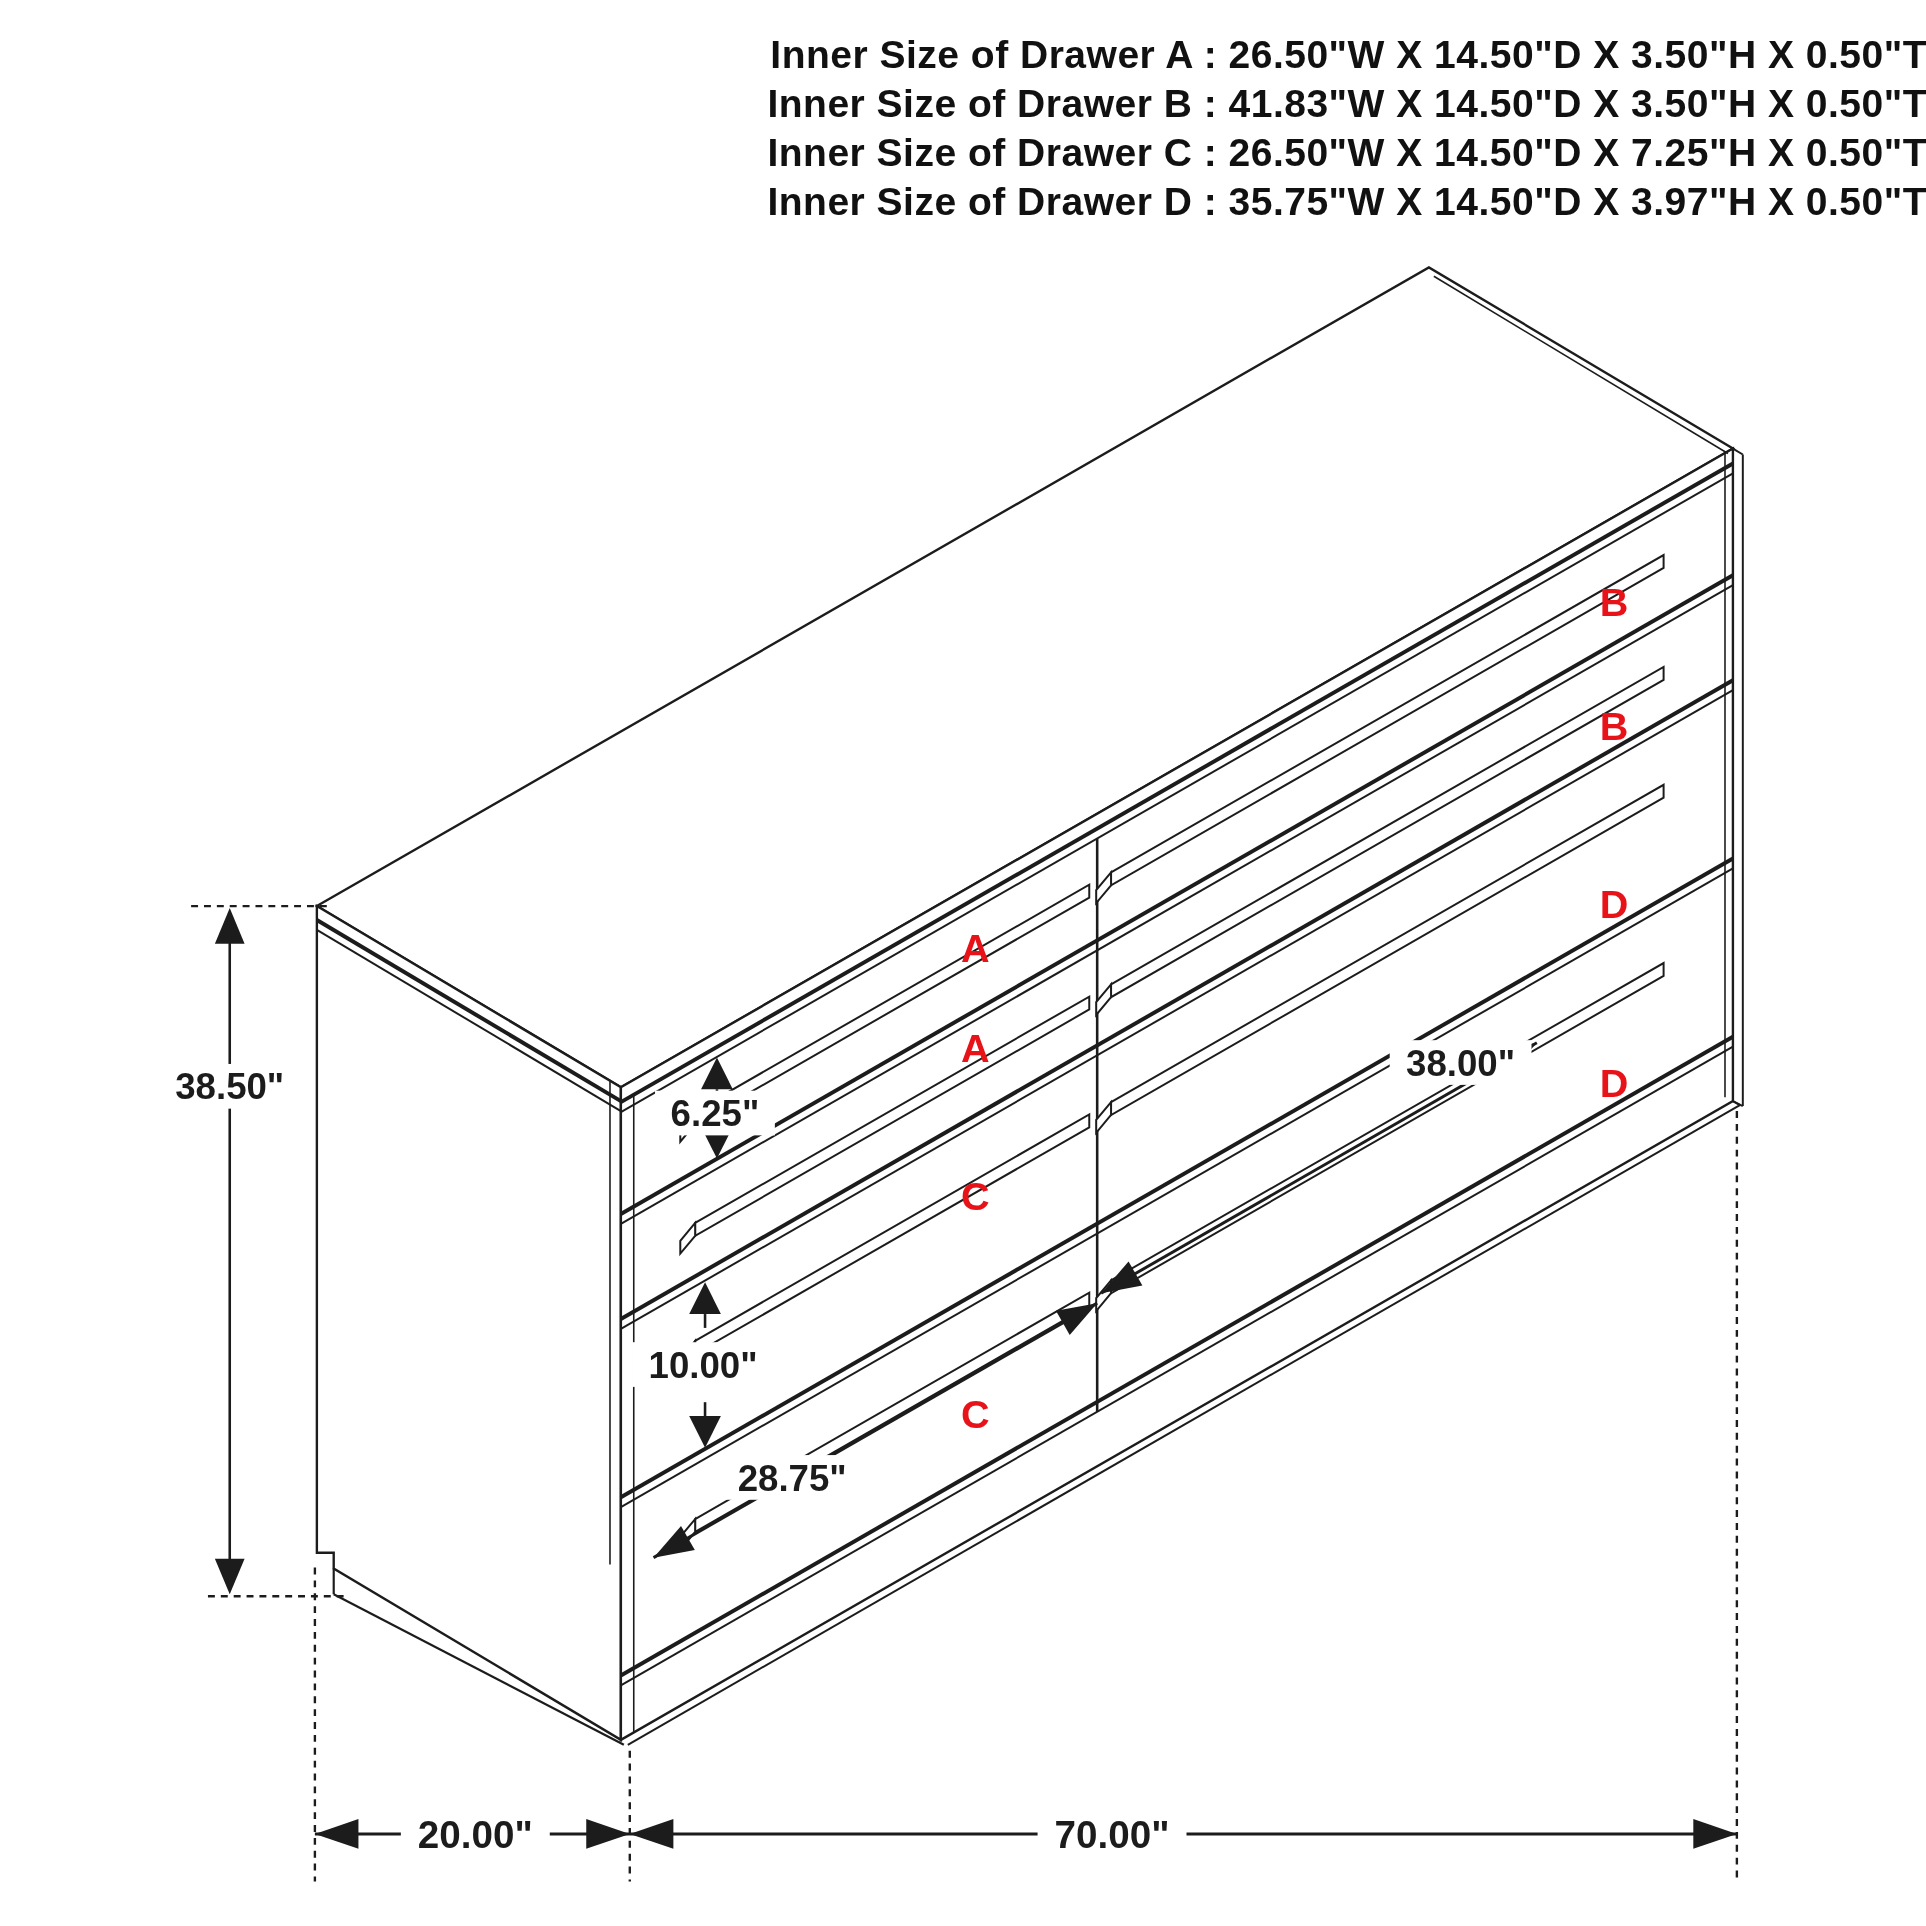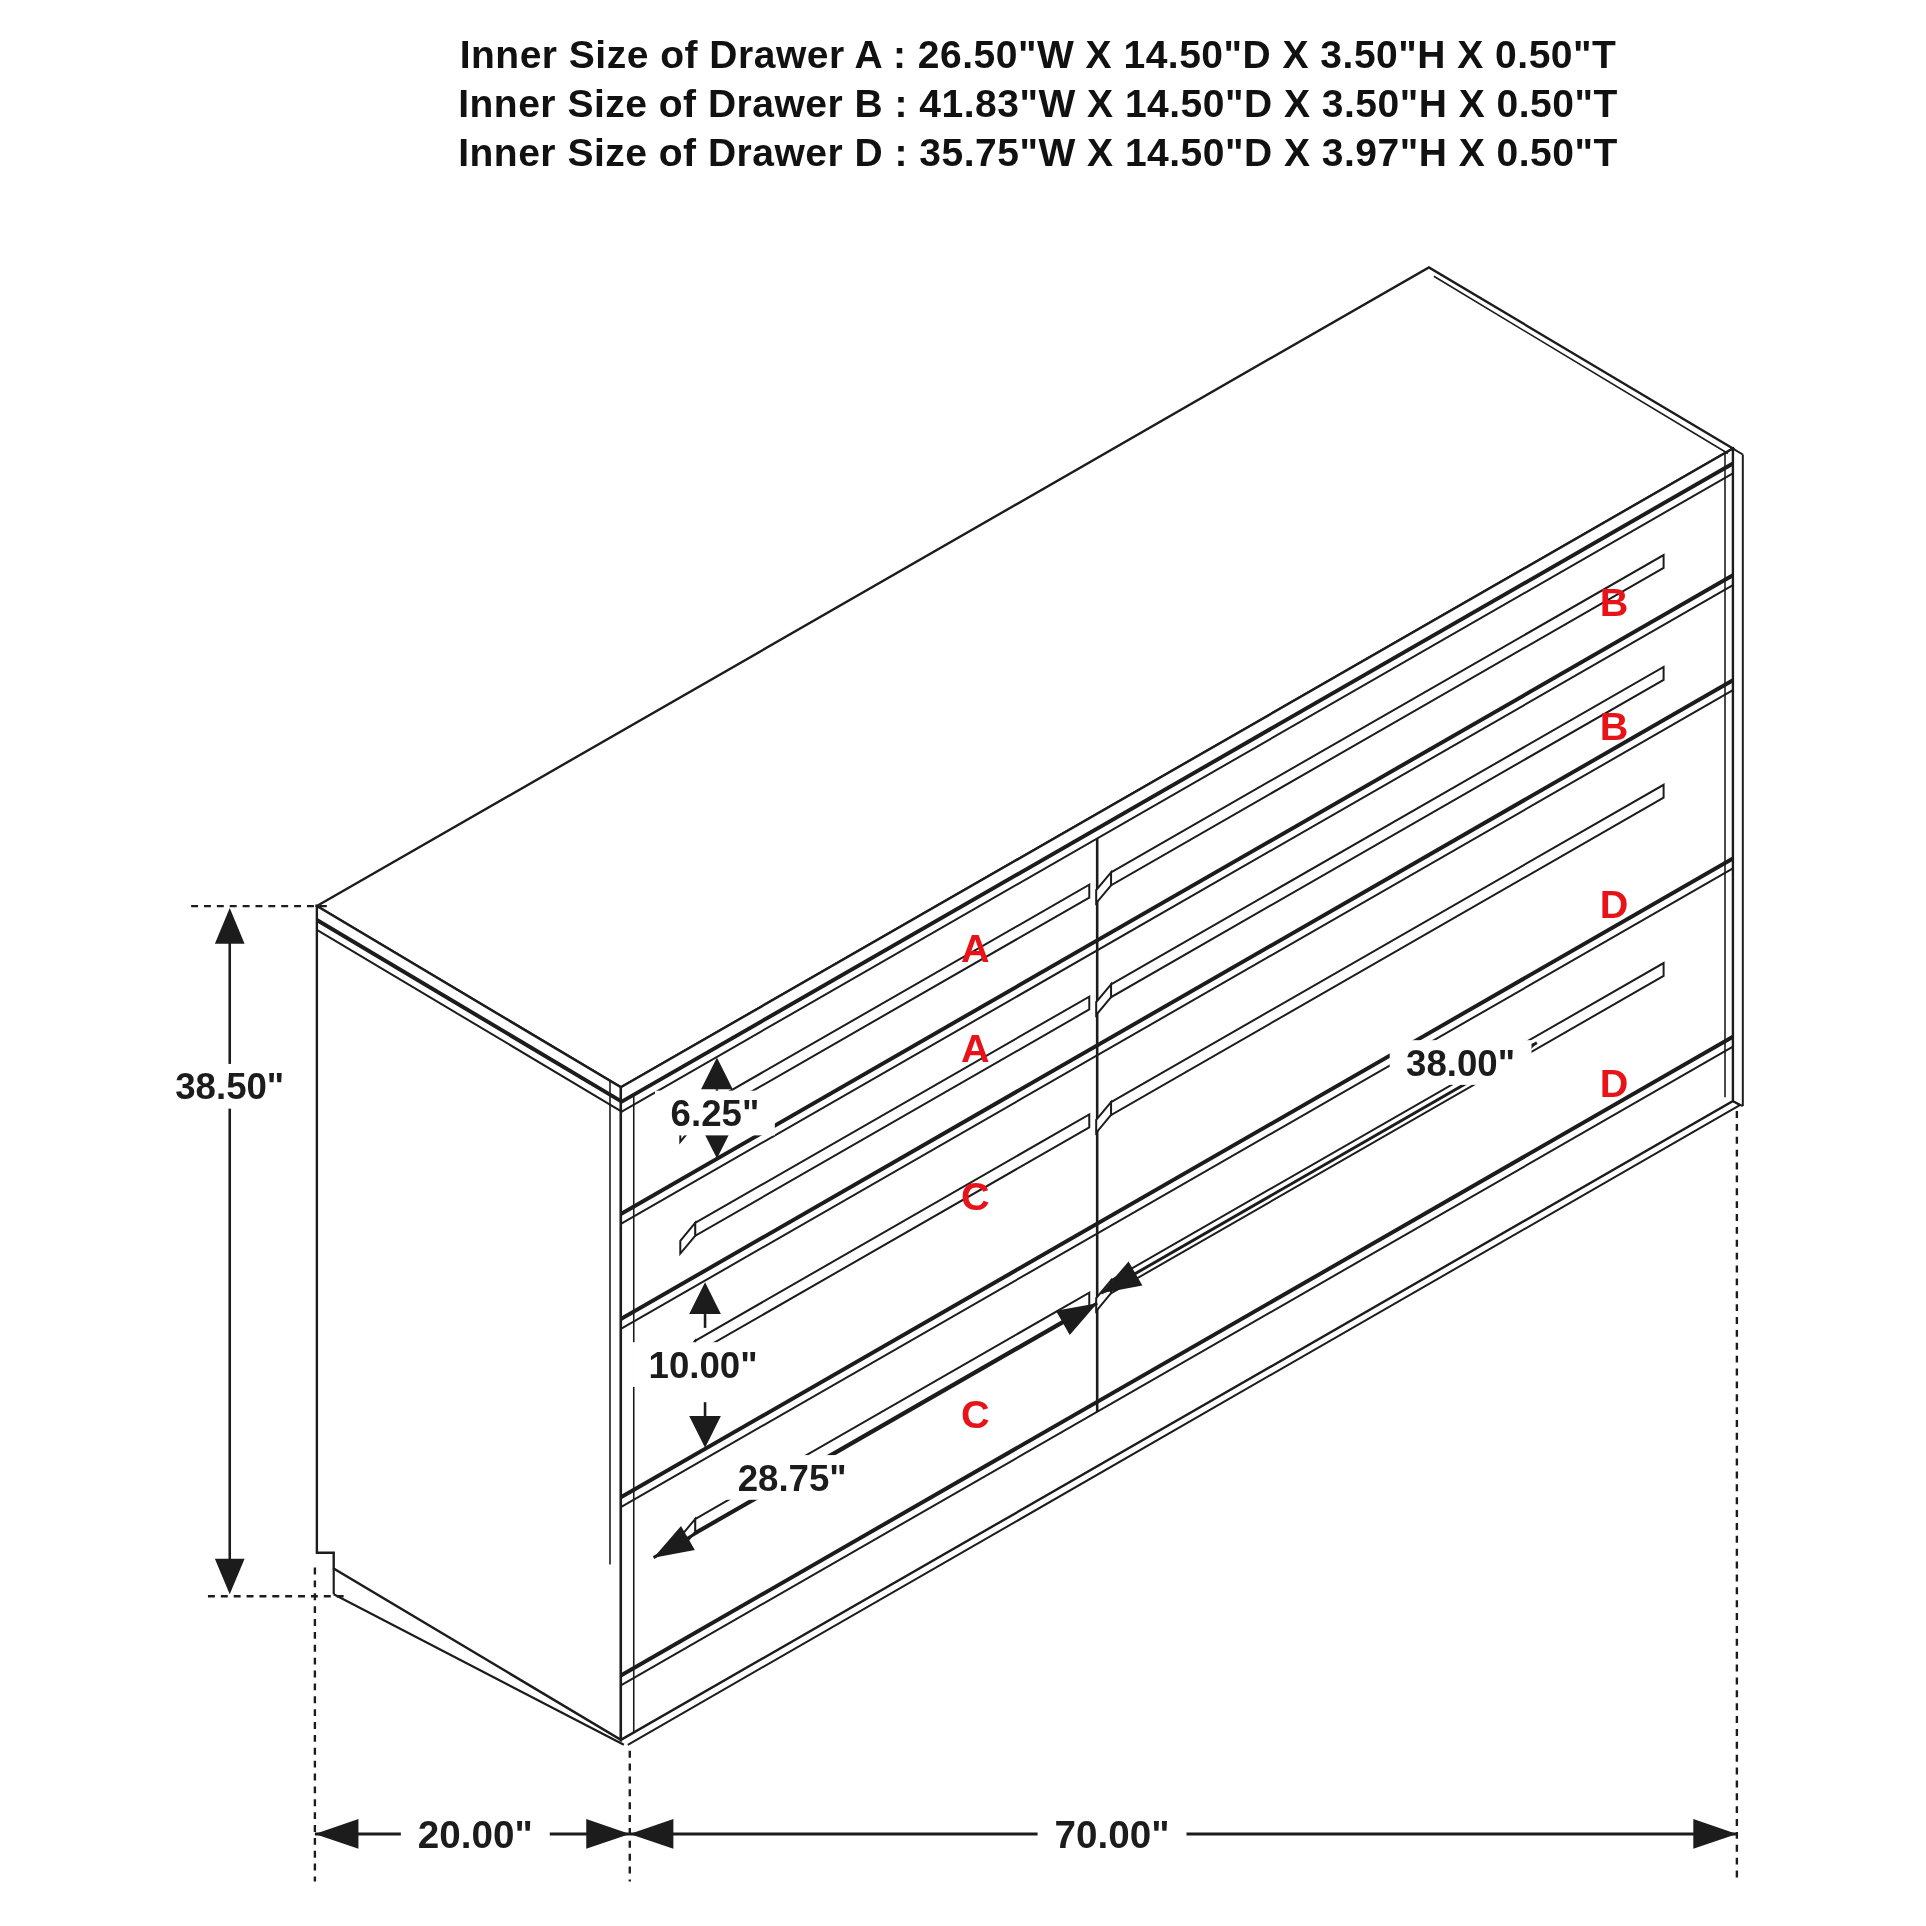--- a/index.html
+++ b/index.html
@@ -1,29 +1,30 @@
 <!DOCTYPE html>
 <html><head>
 <meta charset="utf-8">
 <style>
   html,body{margin:0;padding:0;background:#fff;}
   #page{position:relative;width:1927px;height:1927px;background:#fff;overflow:hidden;
         font-family:"Liberation Sans", sans-serif;}
   #header{position:absolute;left:149px;top:30px;width:1778px;text-align:center;
           font-weight:bold;font-size:39px;line-height:49px;color:#111;letter-spacing:0.5px;}
-  #header div{white-space:nowrap;}
+  #header div{white-space:nowrap;text-align:right;}
   #diagram-svg{position:absolute;left:0;top:0;width:1927px;height:1927px;}
 </style>
 </head>
 <body>
 
 <div id="page">
   <div id="header">
     <div>Inner Size of Drawer A : 26.50"W X 14.50"D X 3.50"H X 0.50"T</div>
     <div>Inner Size of Drawer B : 41.83"W X 14.50"D X 3.50"H X 0.50"T</div>
+    <div>Inner Size of Drawer C : 26.50"W X 14.50"D X 7.25"H X 0.50"T</div>
     <div>Inner Size of Drawer D : 35.75"W X 14.50"D X 3.97"H X 0.50"T</div>
   </div>
   <svg id="diagram-svg" viewBox="0 0 1946 1946" xmlns="http://www.w3.org/2000/svg">
       <polygon points="320,915 1443,270 1750,453 627,1098" fill="#fff" stroke="#1c1c1c" stroke-width="2.4" stroke-linejoin="miter"></polygon>
       <polygon points="320,915 627,1098 627,1757 337,1584 337,1568 320,1568" fill="#fff" stroke="#1c1c1c" stroke-width="2.4" stroke-linejoin="miter"></polygon>
       <line x1="337" y1="1584" x2="337" y2="1610" stroke="#1c1c1c" stroke-width="2.2"></line>
       <line x1="337" y1="1610" x2="630" y2="1762" stroke="#1c1c1c" stroke-width="2.2"></line>
       <polygon points="627,1098 1750,453 1750,1112 627,1757" fill="#fff" stroke="#1c1c1c" stroke-width="2.4" stroke-linejoin="miter"></polygon>
       <line x1="616" y1="1092" x2="616" y2="1580" stroke="#1c1c1c" stroke-width="1.6"></line>
       <line x1="640" y1="1106" x2="640" y2="1750" stroke="#1c1c1c" stroke-width="1.6"></line>

